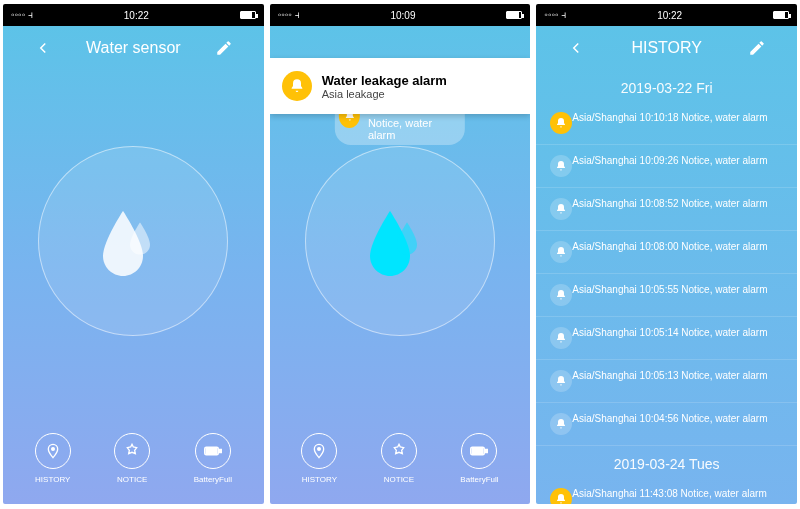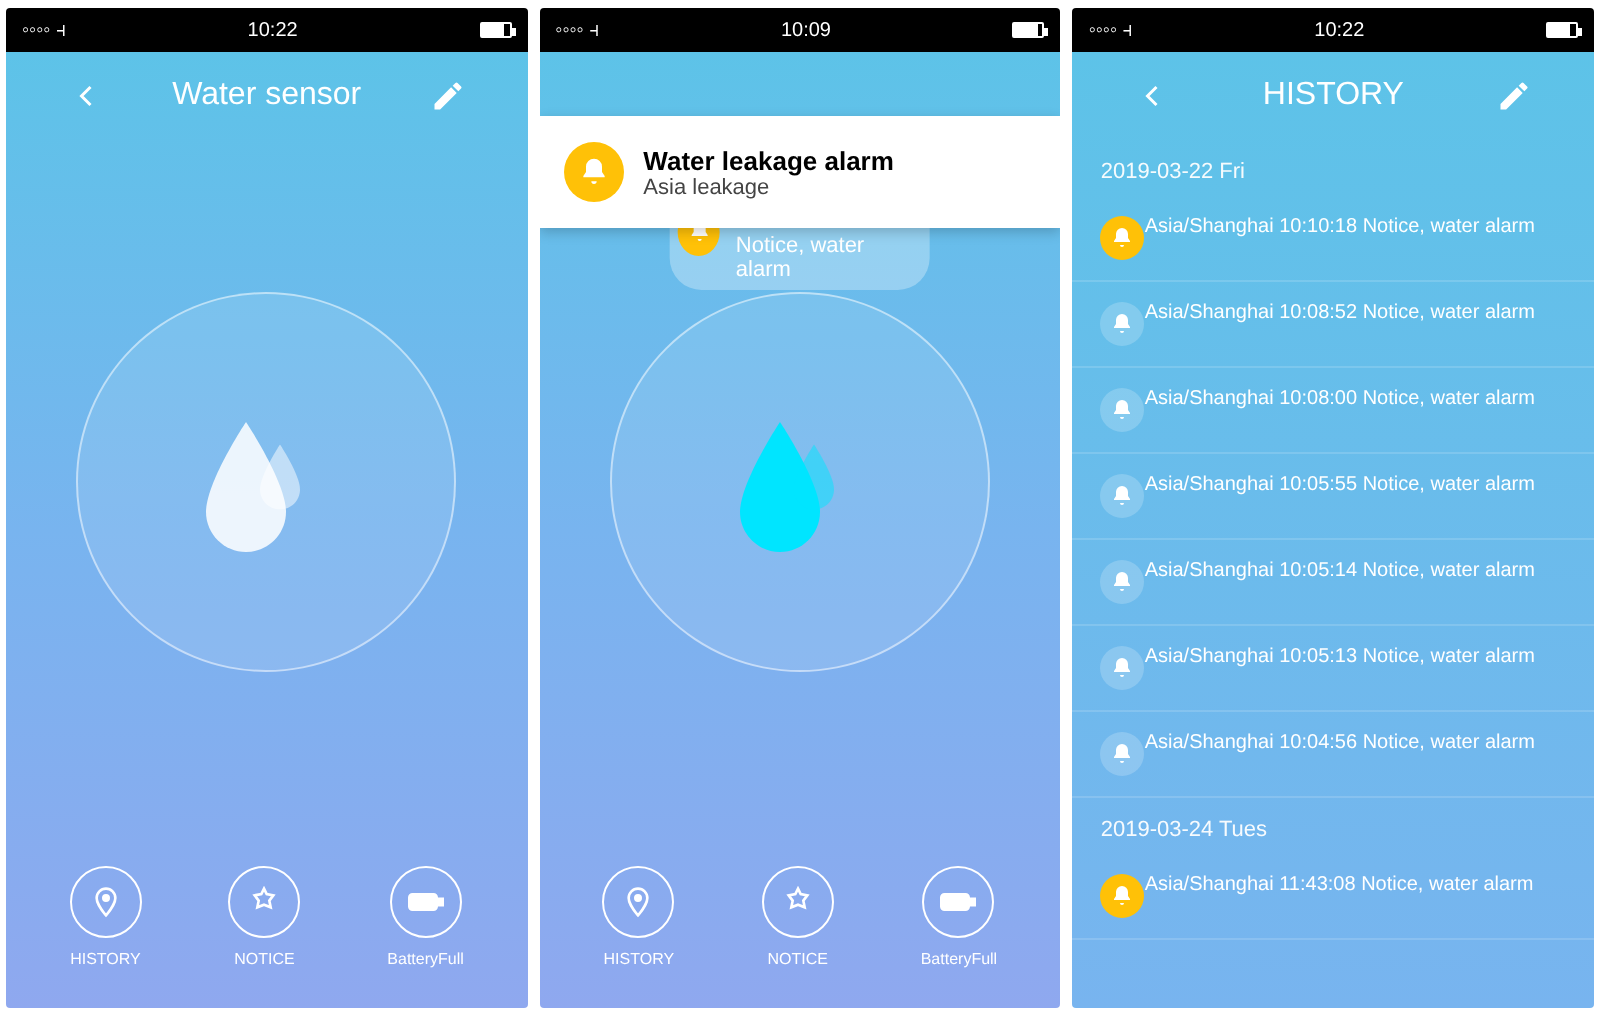--- a/index.html
+++ b/index.html
@@ -34,21 +34,21 @@
   .notif-bell { width: 30px; height: 30px; background: #ffc107; border-radius: 50%; display: flex; align-items: center; justify-content: center; }
   .notif-text .title { font-size: 13px; font-weight: 600; }
   .notif-text .sub { font-size: 11px; color: #444; }
 
   .alarm-pill { position: absolute; top: 60px; left: 50%; transform: translateX(-50%); background: rgba(255,255,255,0.3); border-radius: 16px; padding: 4px 14px 4px 4px; display: flex; align-items: center; gap: 8px; z-index: 5; }
   .alarm-pill .pill-bell { width: 24px; height: 24px; background: #ffc107; border-radius: 50%; display: flex; align-items: center; justify-content: center; }
   .alarm-pill span { color: #fff; font-size: 11px; margin-top: 27px; }
 
   
   .history-body { height: 478px; background: linear-gradient(180deg, #5dc3e8 0%, #78b4ef 100%); color: #fff; }
-  .date-header { font-size: 11px; padding: 10px 14px 6px; opacity: 0.95; }
+  .date-header { font-size: 14px; padding: 10px 14px 6px; opacity: 0.95; text-align: center; }
   .hist-row { display: flex; align-items: flex-start; padding: 10px 14px; border-bottom: 1px solid rgba(255,255,255,0.15); }
   .hist-bell { width: 22px; height: 22px; border-radius: 50%; display: flex; align-items: center; justify-content: center; flex-shrink: 0; }
   .hist-bell.yellow { background: #ffc107; }
   .hist-bell.faded { background: rgba(255,255,255,0.2); }
   .hist-text { font-size: 10px; }
 
   svg { display: block; }
 </style>
 </head>
 <body>
@@ -230,20 +230,28 @@
             </svg>
           </div>
           <div class="hist-text">Asia/Shanghai 10:10:18 Notice, water alarm</div>
         </div>
         <div class="hist-row">
           <div class="hist-bell faded">
             <svg width="12" height="12" viewBox="0 0 24 24" fill="#fff">
               <path d="M12 2a6 6 0 00-6 6v4l-2 3v1h16v-1l-2-3V8a6 6 0 00-6-6zM10 19a2 2 0 004 0h-4z"></path>
             </svg>
           </div>
+          <div class="hist-text">Asia/Shanghai 10:09:26 Notice, water alarm</div>
+        </div>
+        <div class="hist-row">
+          <div class="hist-bell faded">
+            <svg width="12" height="12" viewBox="0 0 24 24" fill="#fff">
+              <path d="M12 2a6 6 0 00-6 6v4l-2 3v1h16v-1l-2-3V8a6 6 0 00-6-6zM10 19a2 2 0 004 0h-4z"></path>
+            </svg>
+          </div>
           <div class="hist-text">Asia/Shanghai 10:08:52 Notice, water alarm</div>
         </div>
         <div class="hist-row">
           <div class="hist-bell faded">
             <svg width="12" height="12" viewBox="0 0 24 24" fill="#fff">
               <path d="M12 2a6 6 0 00-6 6v4l-2 3v1h16v-1l-2-3V8a6 6 0 00-6-6zM10 19a2 2 0 004 0h-4z"></path>
             </svg>
           </div>
           <div class="hist-text">Asia/Shanghai 10:08:00 Notice, water alarm</div>
         </div>

